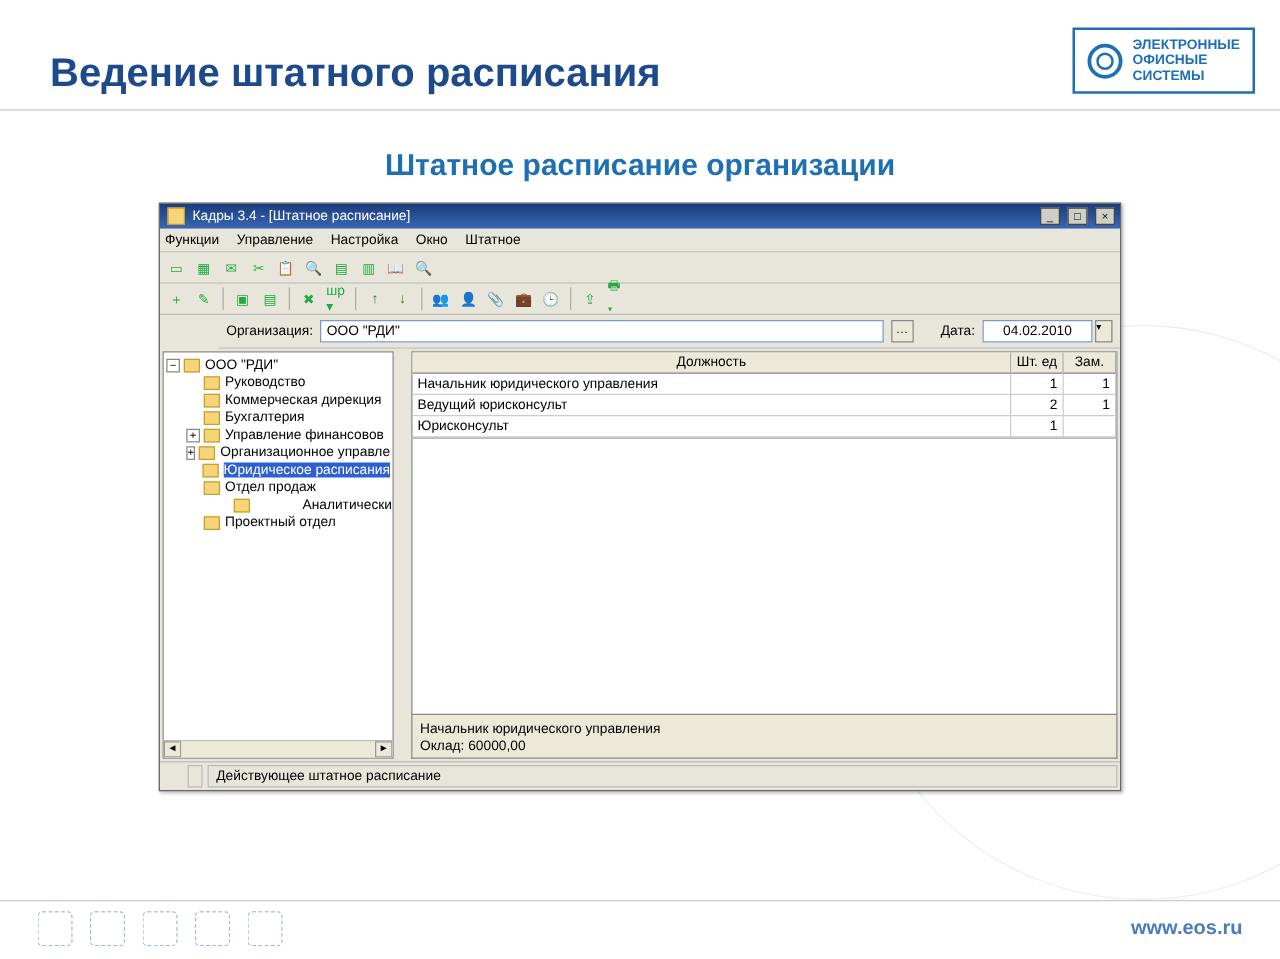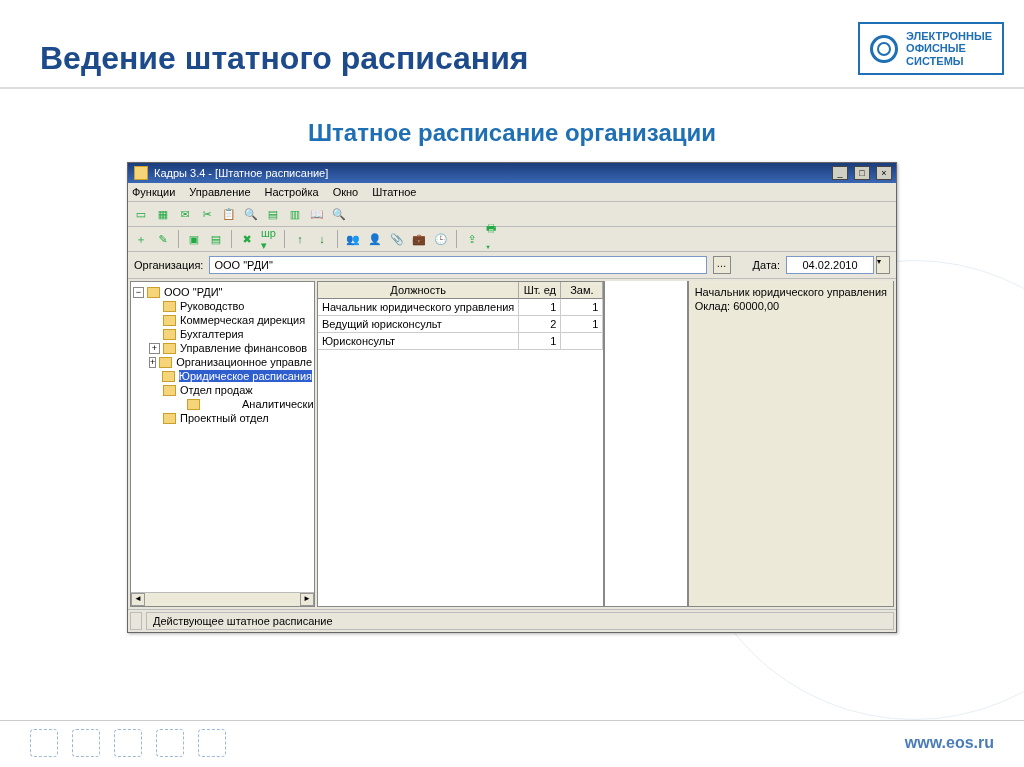--- a/index.html
+++ b/index.html
@@ -111,20 +111,21 @@
   }
   .tb-sep { width:1px; height:18px; background:#aaa; margin:0 2px;}
   .filter-row {
     background: #e8e6da;
     padding: 4px 6px;
     display: flex;
     align-items: center;
     gap: 6px;
     font-size: 11px;
     border-bottom: 1px solid #bbb;
+    margin-left: 47px;
   }
   .filter-row input[type=text]{
     font-size: 11px;
     padding: 2px 4px;
     border: 1px solid #7a99c8;
     background:#fff;
   }
   .org-input { flex:1; }
   .dots-btn{
     width:18px; height:18px; border:1px solid #888; background:#ece9d8;
@@ -168,22 +169,22 @@
   .tree-selected{ background:#2f5fce; color:#fff; }
   .hscroll{
     position:absolute; left:0; right:0; bottom:0; height:14px;
     background:#ece9d8; border-top:1px solid #bbb;
     display:flex;
   }
   .hscroll .arr{ width:14px; border:1px solid #999; background:#ece9d8; font-size:8px; text-align:center;}
   .hscroll .track{ flex:1; background:#ece9d8;}
   .right-pane{
     flex:1;
-    margin:2px 2px 2px 0;
-    display:flex; 
+    margin:2px 2px 2px 12px;
+    display:flex; flex-direction:column;
   }
   .grid{
     border:1px solid #888;
     background:#fff;
     font-size:11px;
   }
   .grid-row{ display:flex; }
   .grid-header .cell{
     background:#ece9d8;
     border-right:1px solid #aaa;
@@ -205,20 +206,21 @@
     border-top:none;
     font-size:11px;
     padding:4px 6px 2px 6px;
   }
   .detail-row{ padding:1px 0;}
   .statusbar{
     background:#e8e6da;
     border-top:1px solid #bbb;
     font-size:11px;
     display:flex;
+    padding-left:20px;
   }
   .status-cell{
     border:1px solid #bbb;
     padding:2px 6px;
     margin:2px;
   }
   .status-cell.first{ width:12px; padding:2px;}
   .status-cell.fill{ flex:1; }
   
   .slide-footer{

